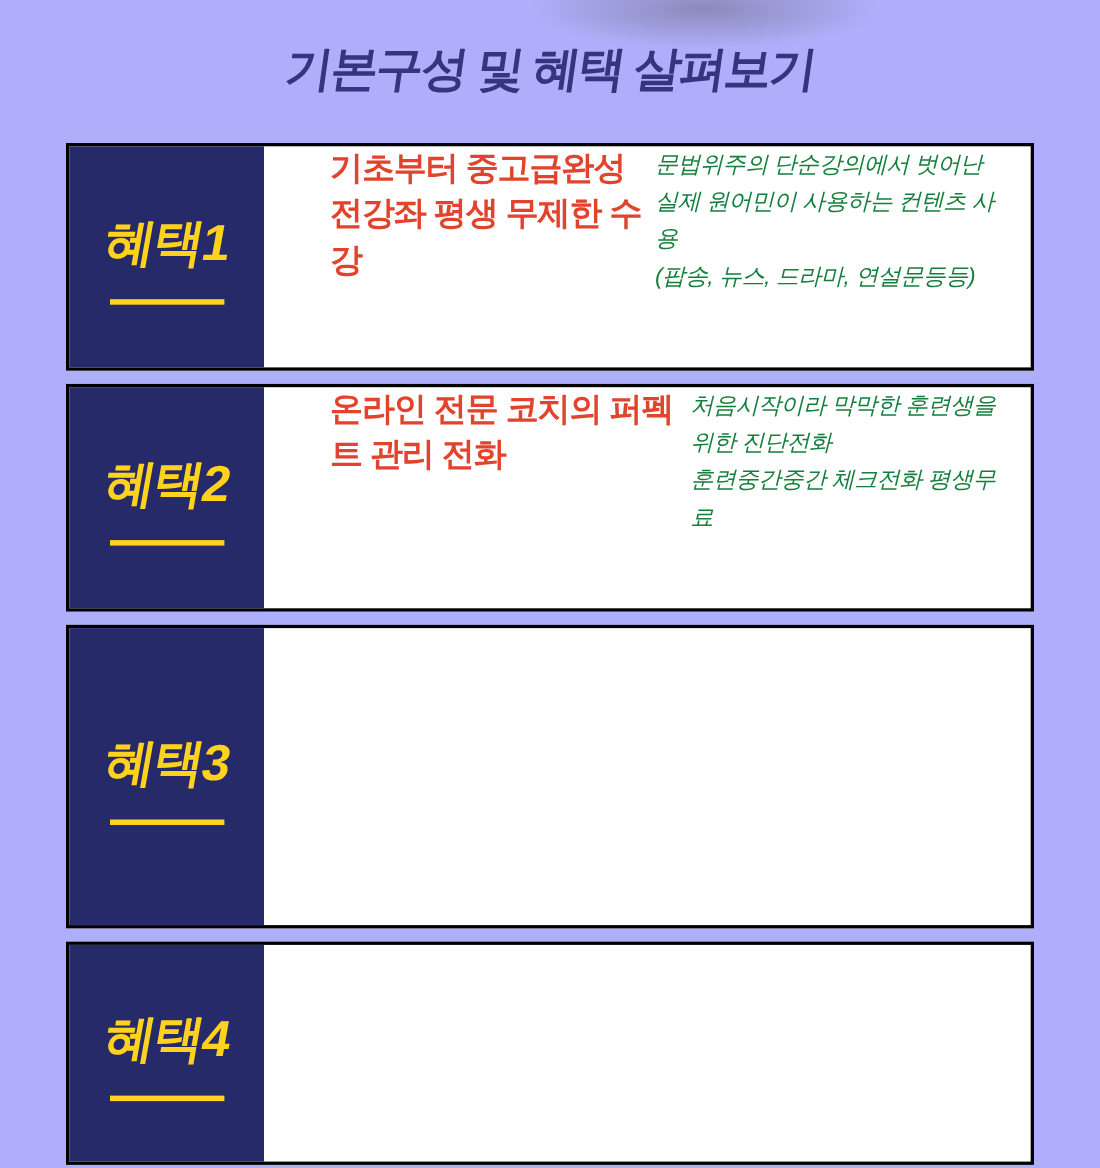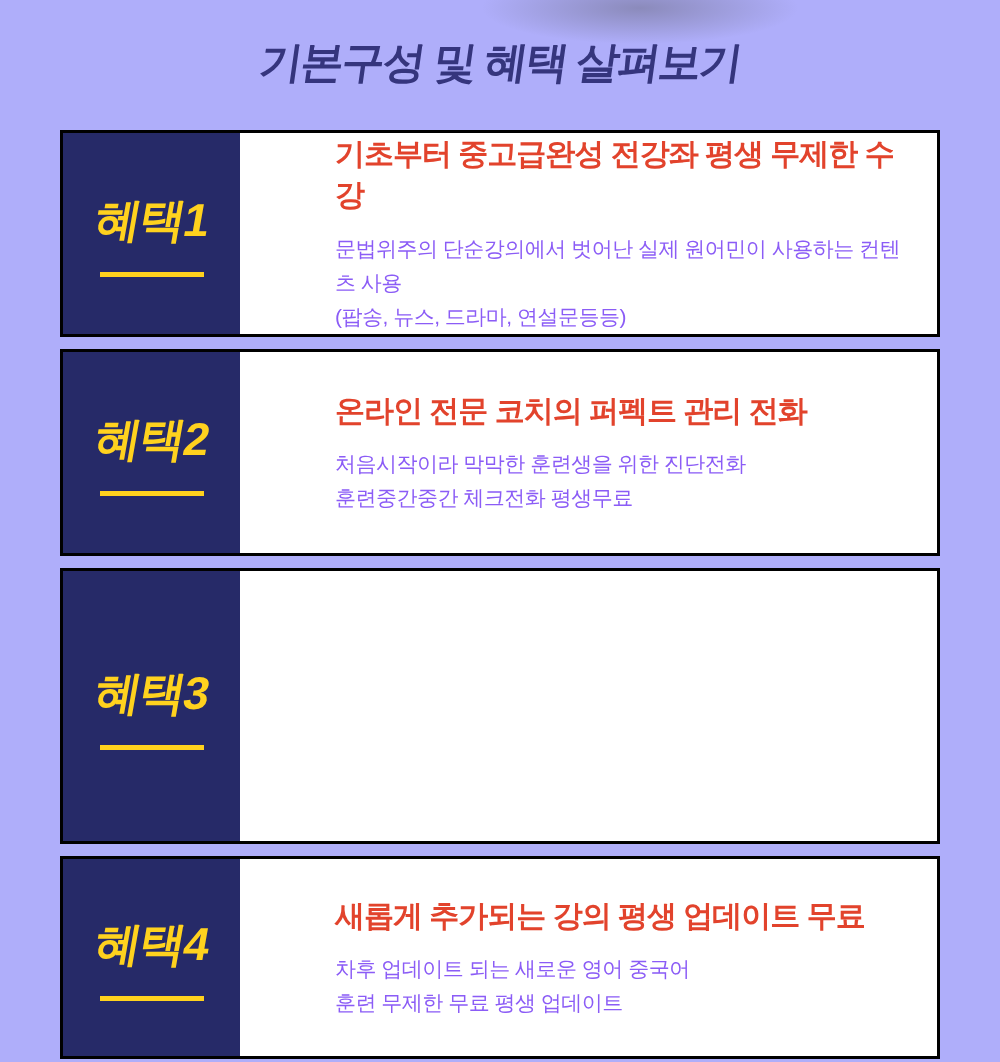--- a/index.html
+++ b/index.html
@@ -84,41 +84,42 @@
   }
   .badge-underline {
     width: 104px;
     height: 5px;
     background: #ffd21e;
     margin: 20px auto 0;
   }
   .card-content {
     flex: 1;
     display: flex;
-    flex-direction: column;
+    flex-direction: row;
     justify-content: center;
-    padding-left: 95px;
+    padding-left: 60px;
     padding-right: 24px;
   }
   .headline {
     margin: 0 0 16px 0;
     color: #e2432c;
     font-size: 30px;
     font-weight: bold;
     line-height: 1.38;
     letter-spacing: -1px;
     white-space: pre-line;
   }
   .desc {
     margin: 0;
-    color: #8b5cf6;
+    color: #15803d;
     font-size: 21px;
     line-height: 1.62;
     letter-spacing: -0.5px;
     white-space: pre-line;
+    font-style: italic;
   }
 </style>
 </head>
 <body>
 
 <div class="page">
   <div class="top-shade"></div>
 
   <h1 class="page-title"><span class="slant">기본구성 및 혜택 살펴보기</span></h1>
 
@@ -161,21 +162,16 @@
       </div>
     </div>
 
     <div class="card last">
       <div class="card-left">
         <div class="badge">
           <span class="badge-text">혜택4</span>
           <div class="badge-underline"></div>
         </div>
       </div>
-      <div class="card-content">
-        <h2 class="headline">새롭게 추가되는 강의 평생 업데이트 무료</h2>
-        <p class="desc">차후 업데이트 되는 새로운 영어 중국어
-훈련 무제한 무료 평생 업데이트</p>
-      </div>
     </div>
 
   </div>
 </div>
 
 </body></html>

